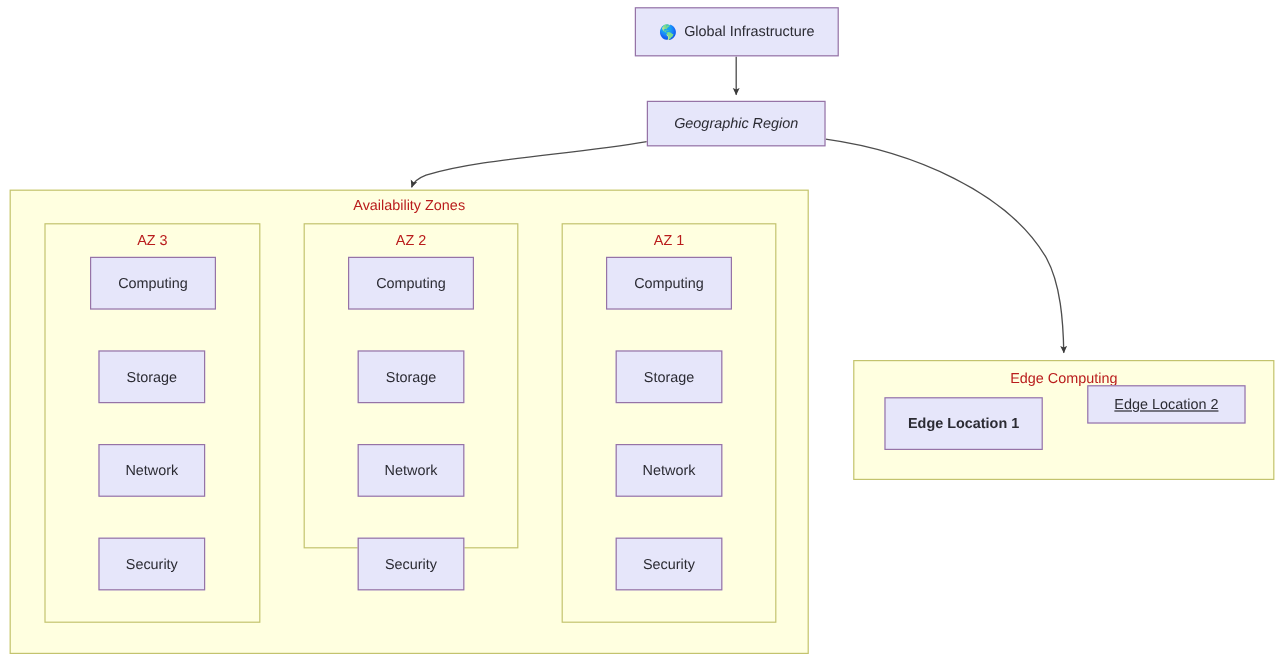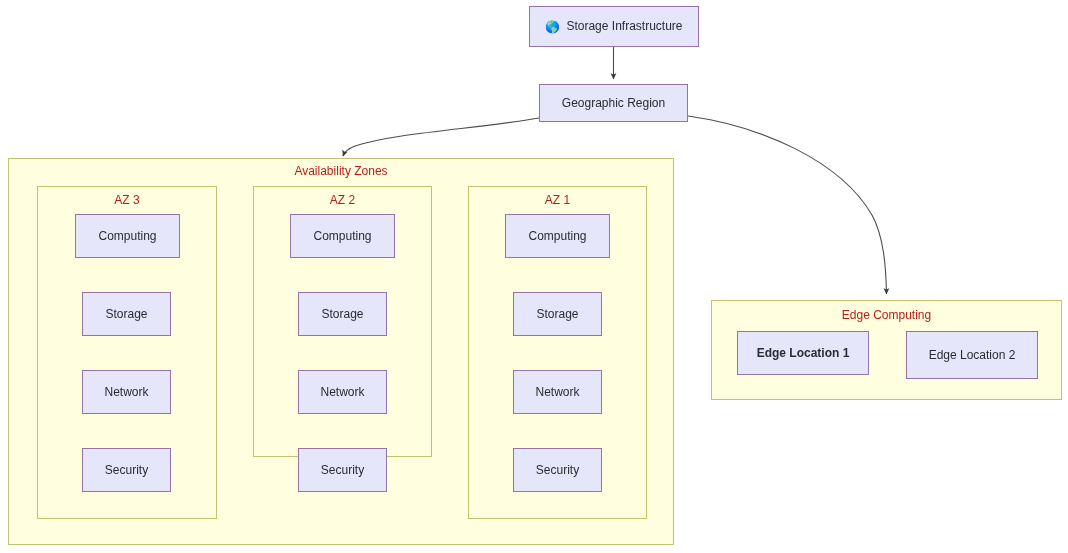--- a/index.html
+++ b/index.html
@@ -80,24 +80,24 @@
 
     <path d="M613.5,47 L613.5,79" fill="none" stroke="#4d4d4d" stroke-width="1.1" marker-end="url(#arrowhead)"></path>
 
     <path d="M539,118 C476,129 400,132 355,146 C348.5,148.5 344.5,152 343,156" fill="none" stroke="#4d4d4d" stroke-width="1.1" marker-end="url(#arrowhead)"></path>
 
     <path d="M688,116 C760,126 840,160 872,215 C884,237 886,268 886.5,294" fill="none" stroke="#4d4d4d" stroke-width="1.1" marker-end="url(#arrowhead)"></path>
   </svg>
 
   <div class="node" style="left:529px; top:6px; width:170px; height:41px;">
     <span class="globe">🌎</span>
-    <span class="node-text">Storage Infrastructure</span>
+    <span class="node-text">Global Infrastructure</span>
   </div>
 
-  <div class="node" style="left:539px; top:84px; width:149px; height:38px;">
+  <div class="node" style="left:539px; top:84px; width:149px; height:38px;font-style:italic;">
     <span class="node-text">Geographic Region</span>
   </div>
 
   <div class="group" style="left:8px; top:158px; width:666px; height:387px;">
     <div class="group-label" style="top:5px;">Availability Zones</div>
   </div>
 
   <div class="group" style="left:37px; top:186px; width:180px; height:333px;padding-left:40px;">
     <div class="group-label" style="top:6px;">AZ 3</div>
   </div>
@@ -145,17 +145,17 @@
   <div class="node" style="left:513px; top:448px; width:89px; height:44px;">
     <span class="node-text">Security</span>
   </div>
 
   <div class="group" style="left:711px; top:300px; width:351px; height:100px;">
     <div class="group-label" style="top:7px;">Edge Computing</div>
   </div>
   <div class="node" style="left:737px; top:331px; width:132px; height:44px;font-weight:bold;">
     <span class="node-text">Edge Location 1</span>
   </div>
-  <div class="node" style="left:906px; top:331px; width:132px; height:48px;">
+  <div class="node" style="left:906px; top:321px; width:132px; height:32px;text-decoration:underline;">
     <span class="node-text">Edge Location 2</span>
   </div>
 
 </div>
 
 </body></html>

